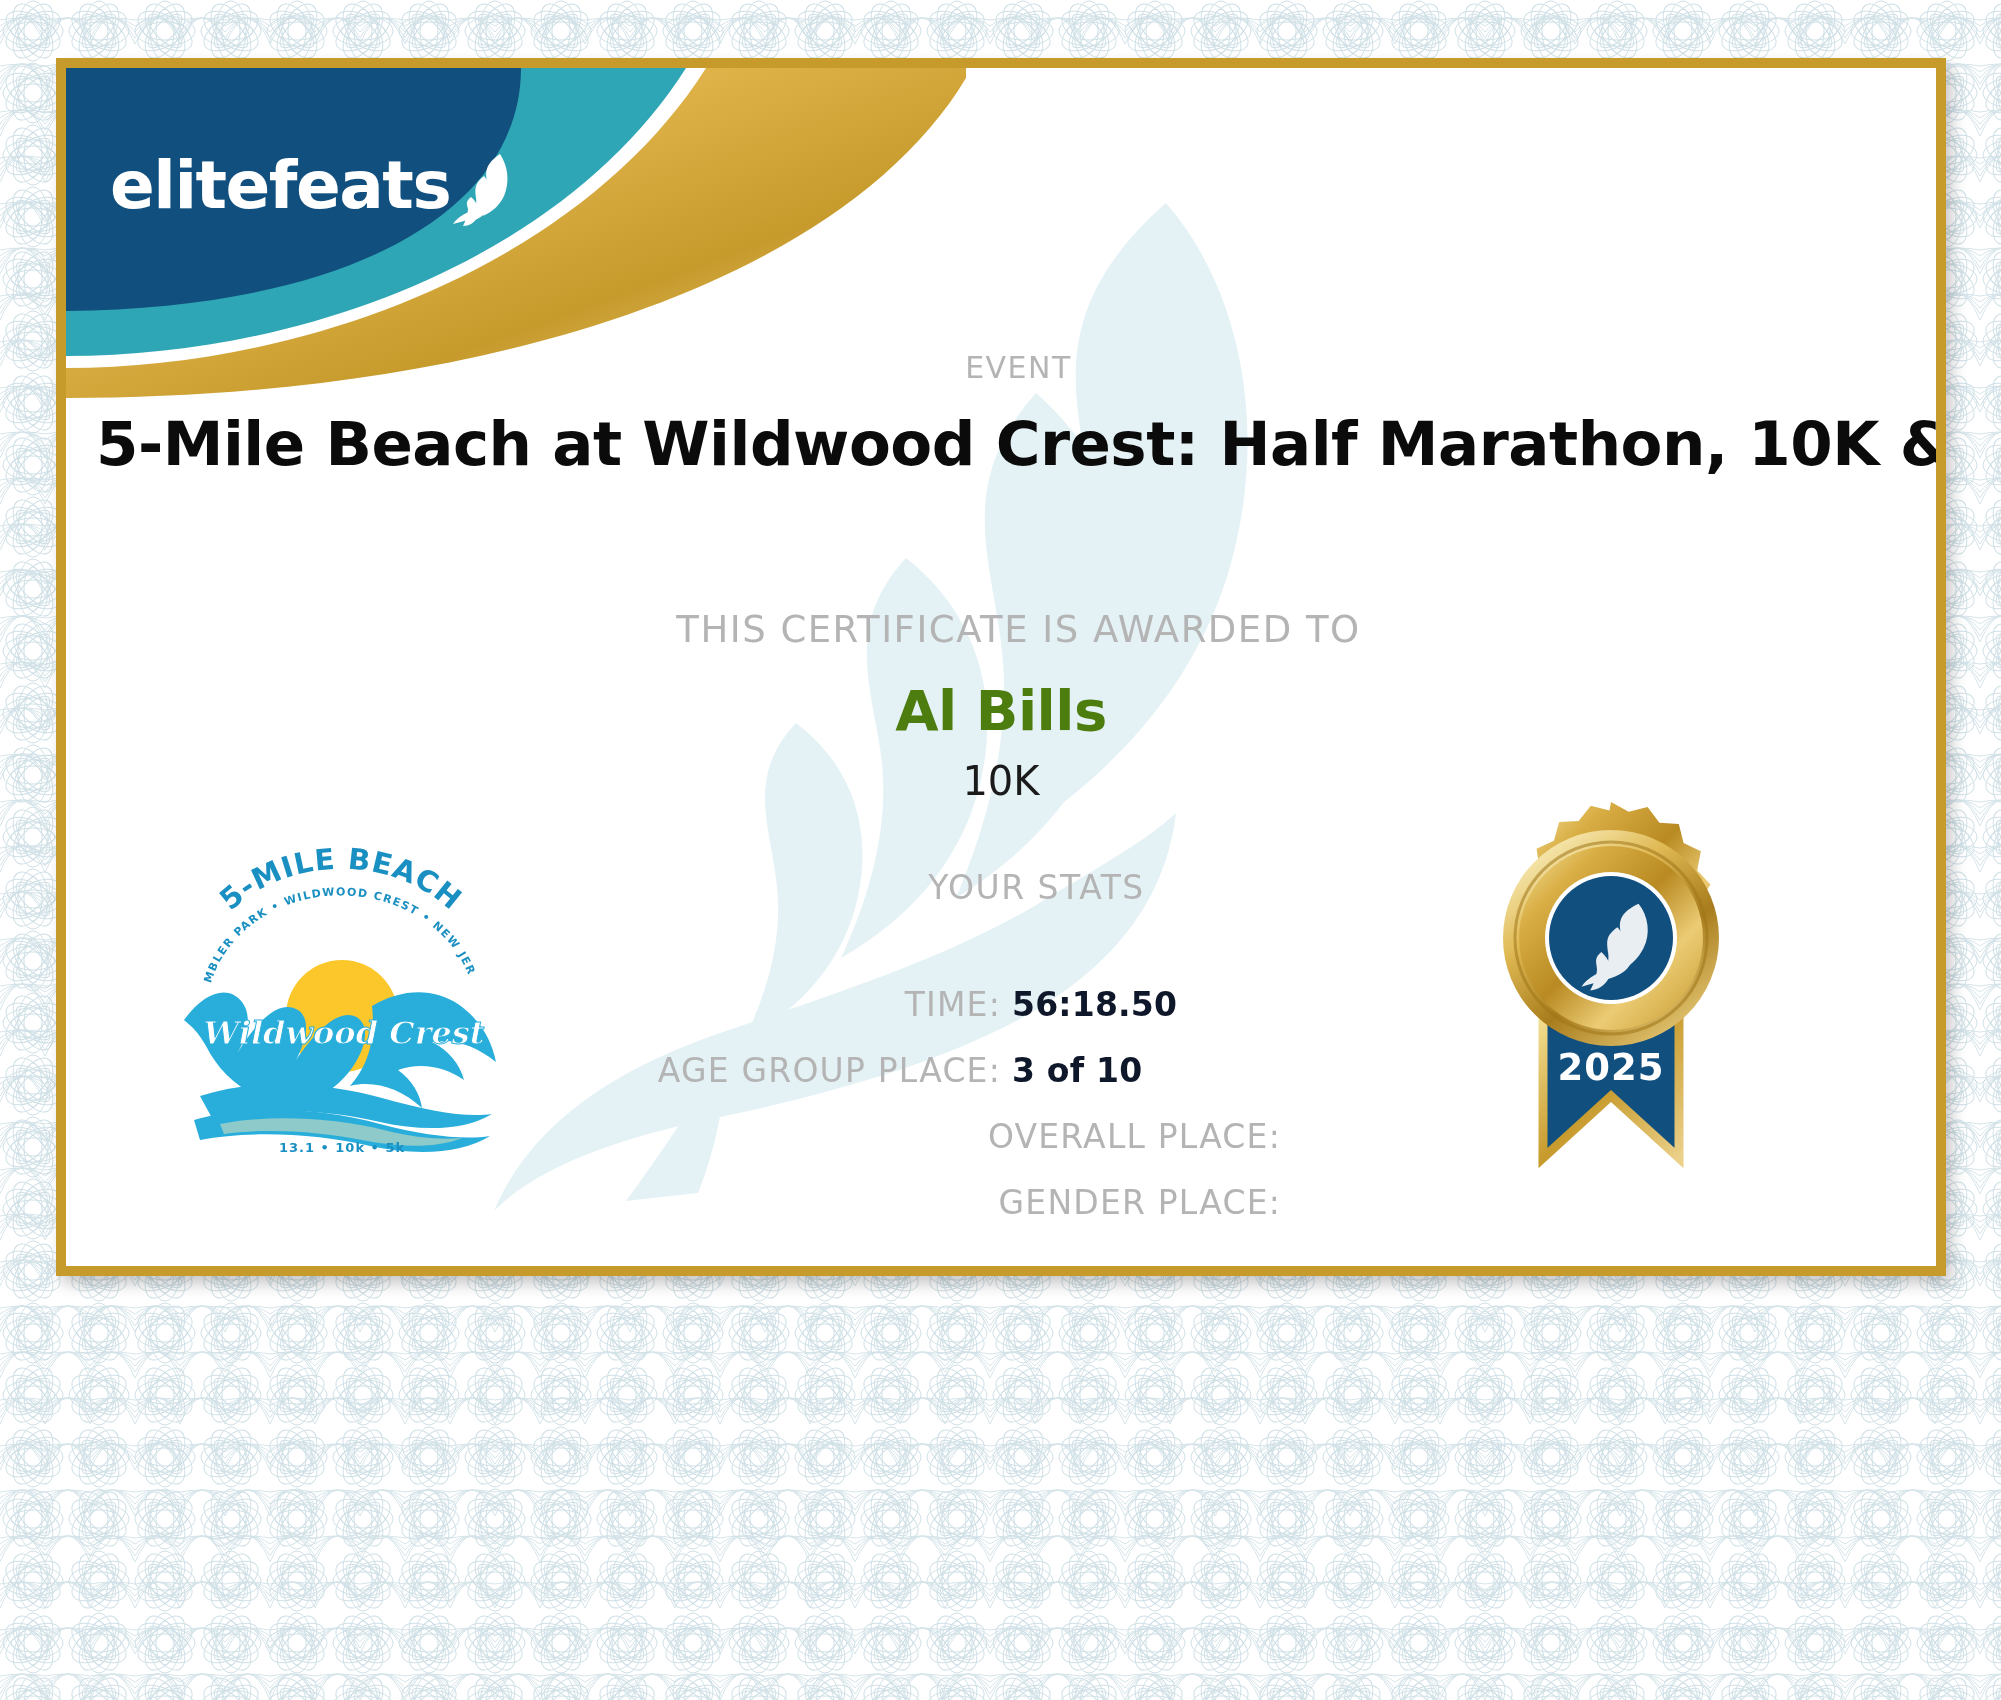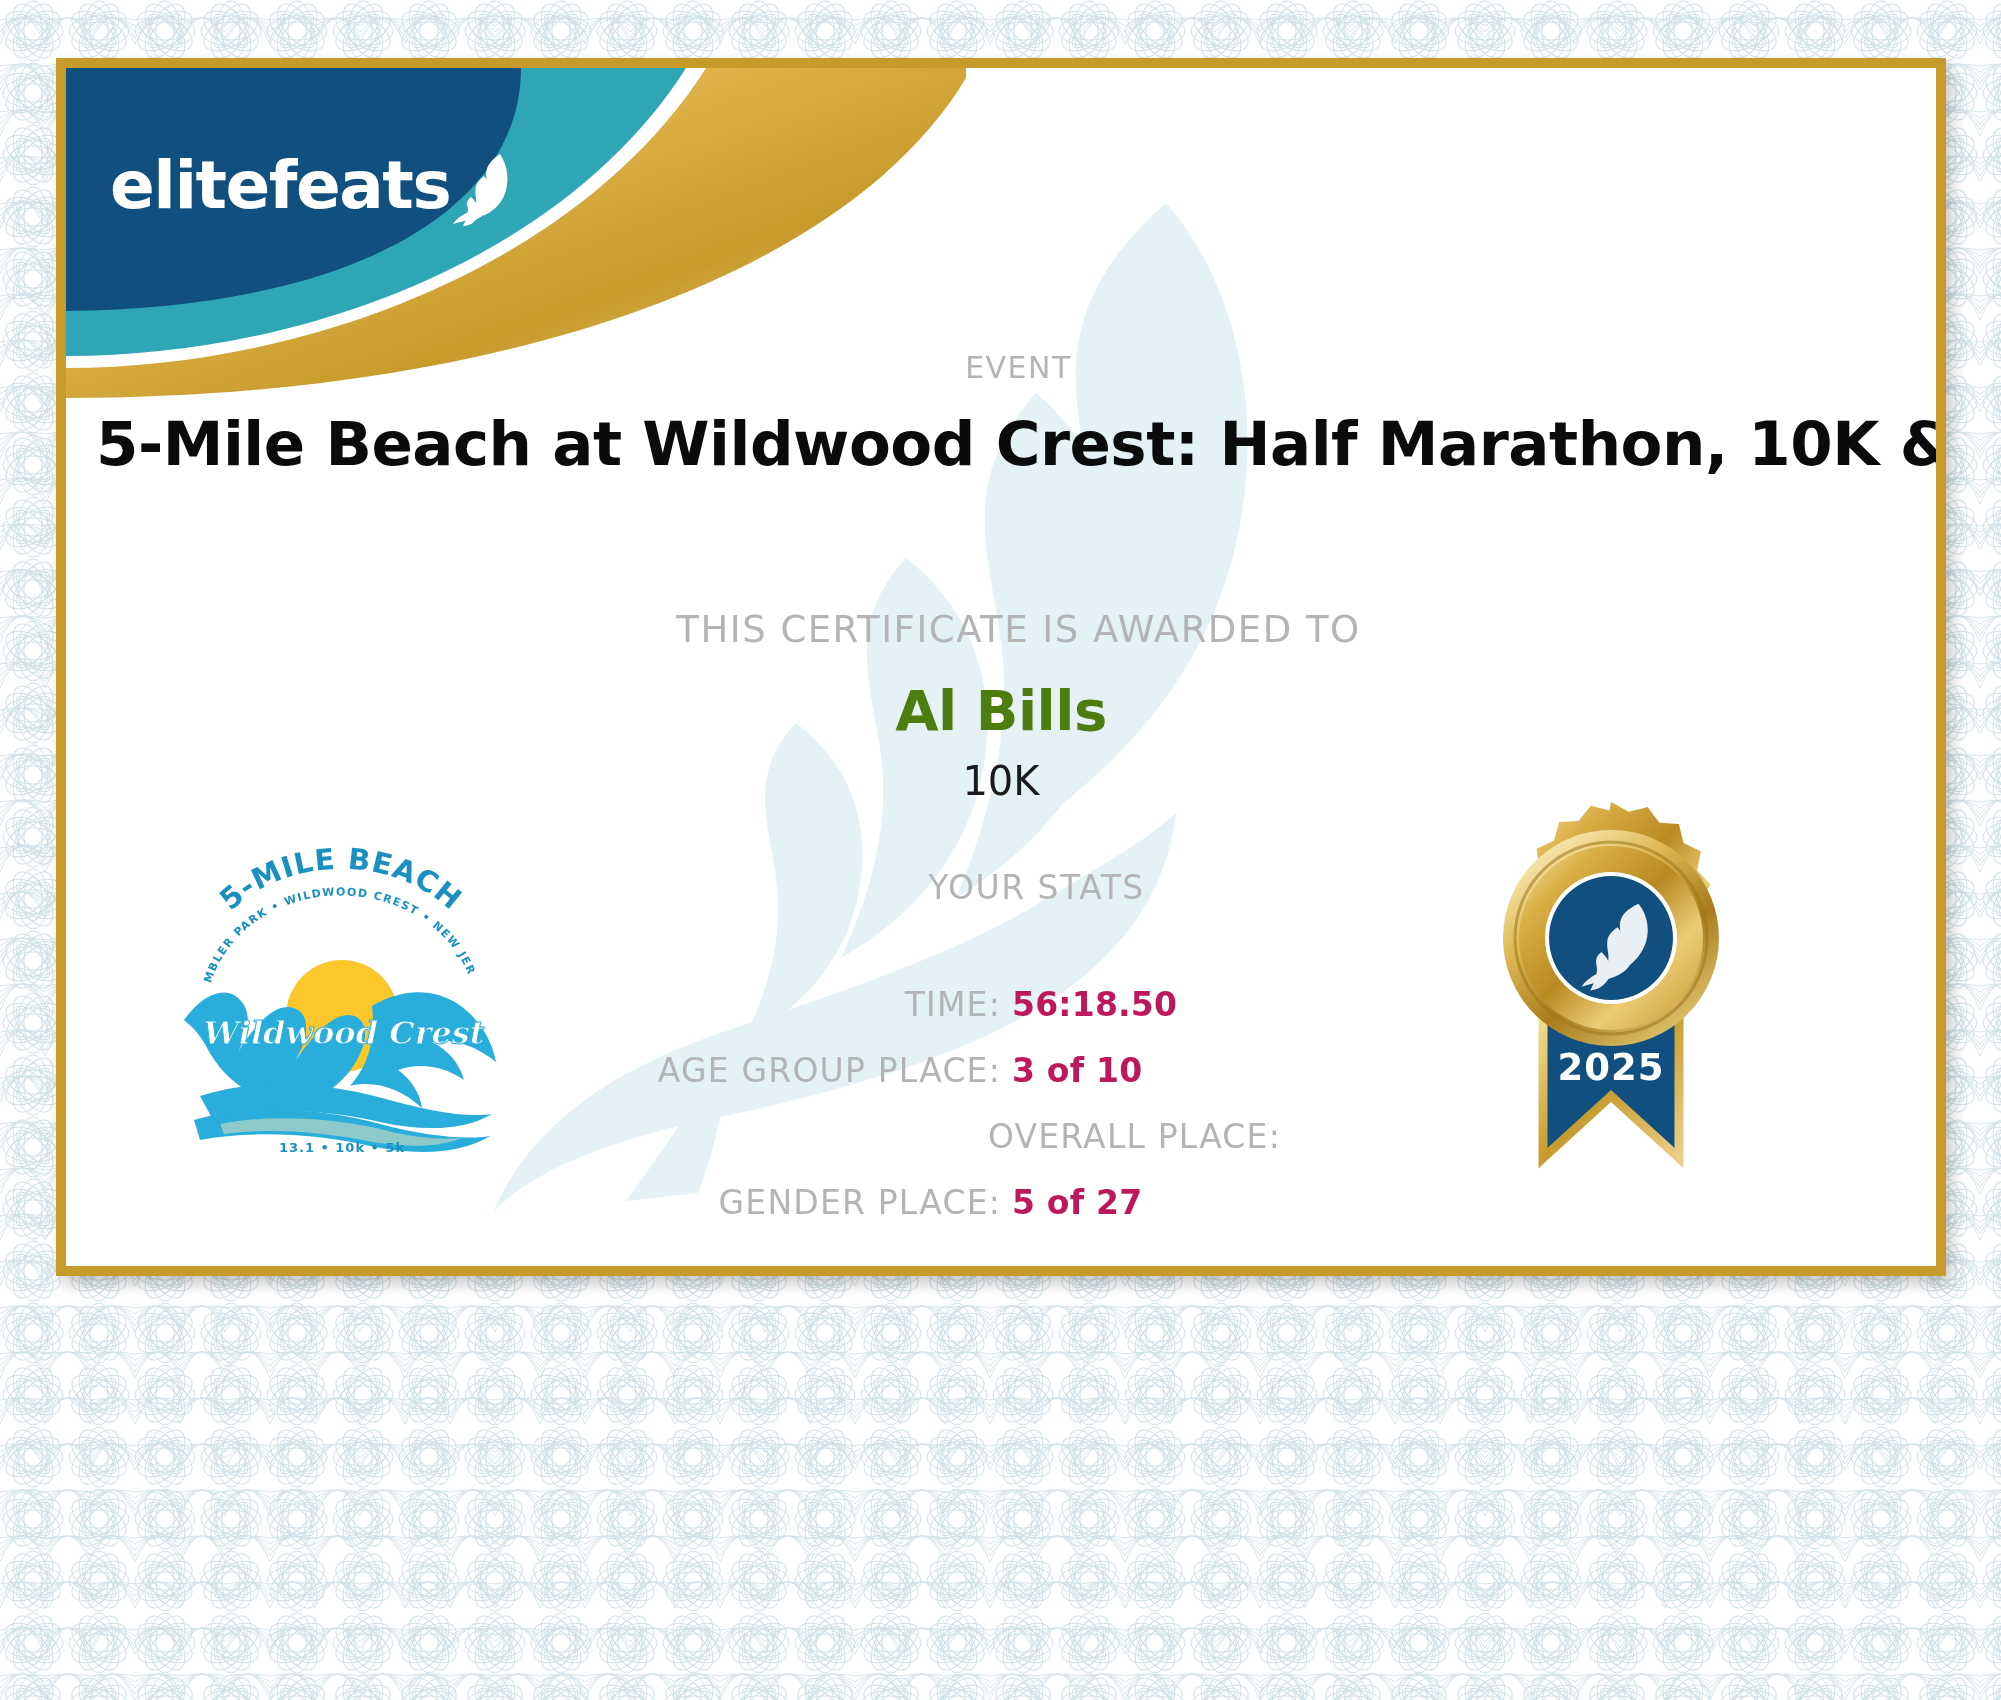--- a/index.html
+++ b/index.html
@@ -171,21 +171,21 @@
     text-align:right;
     color:#b4b4b4;
     font-size:33px;
     letter-spacing:1.2px;
     font-family:"DejaVu Sans", sans-serif;
   }
   .stat-value {
     width:560px;
     text-align:left;
     padding-left:11px;
-    color:#be185d;
+    color:#0f172a;
     font-size:33px;
     font-weight:700;
     letter-spacing:0.2px;
     font-family:"DejaVu Sans", sans-serif;
   }
 
   
   #event-logo {
     position:absolute;
     left:110px;
@@ -333,21 +333,20 @@
           </div>
           <div class="stat-row">
             <span class="stat-label">AGE GROUP PLACE:</span>
             <span class="stat-value">3 of 10</span>
           </div>
           <div class="stat-row">
             <span class="stat-label">OVERALL PLACE:</span>
           </div>
           <div class="stat-row">
             <span class="stat-label">GENDER PLACE:</span>
-            <span class="stat-value">5 of 27</span>
           </div>
         </div>
       </div>
 
       <svg id="event-logo" viewBox="0 0 330 320">
         <defs>
           <path id="arcTop" d="M24 120 A148 128 0 0 1 306 120"></path>
           <path id="arcSub" d="M36 142 A134 116 0 0 1 294 142"></path>
         </defs>
 

